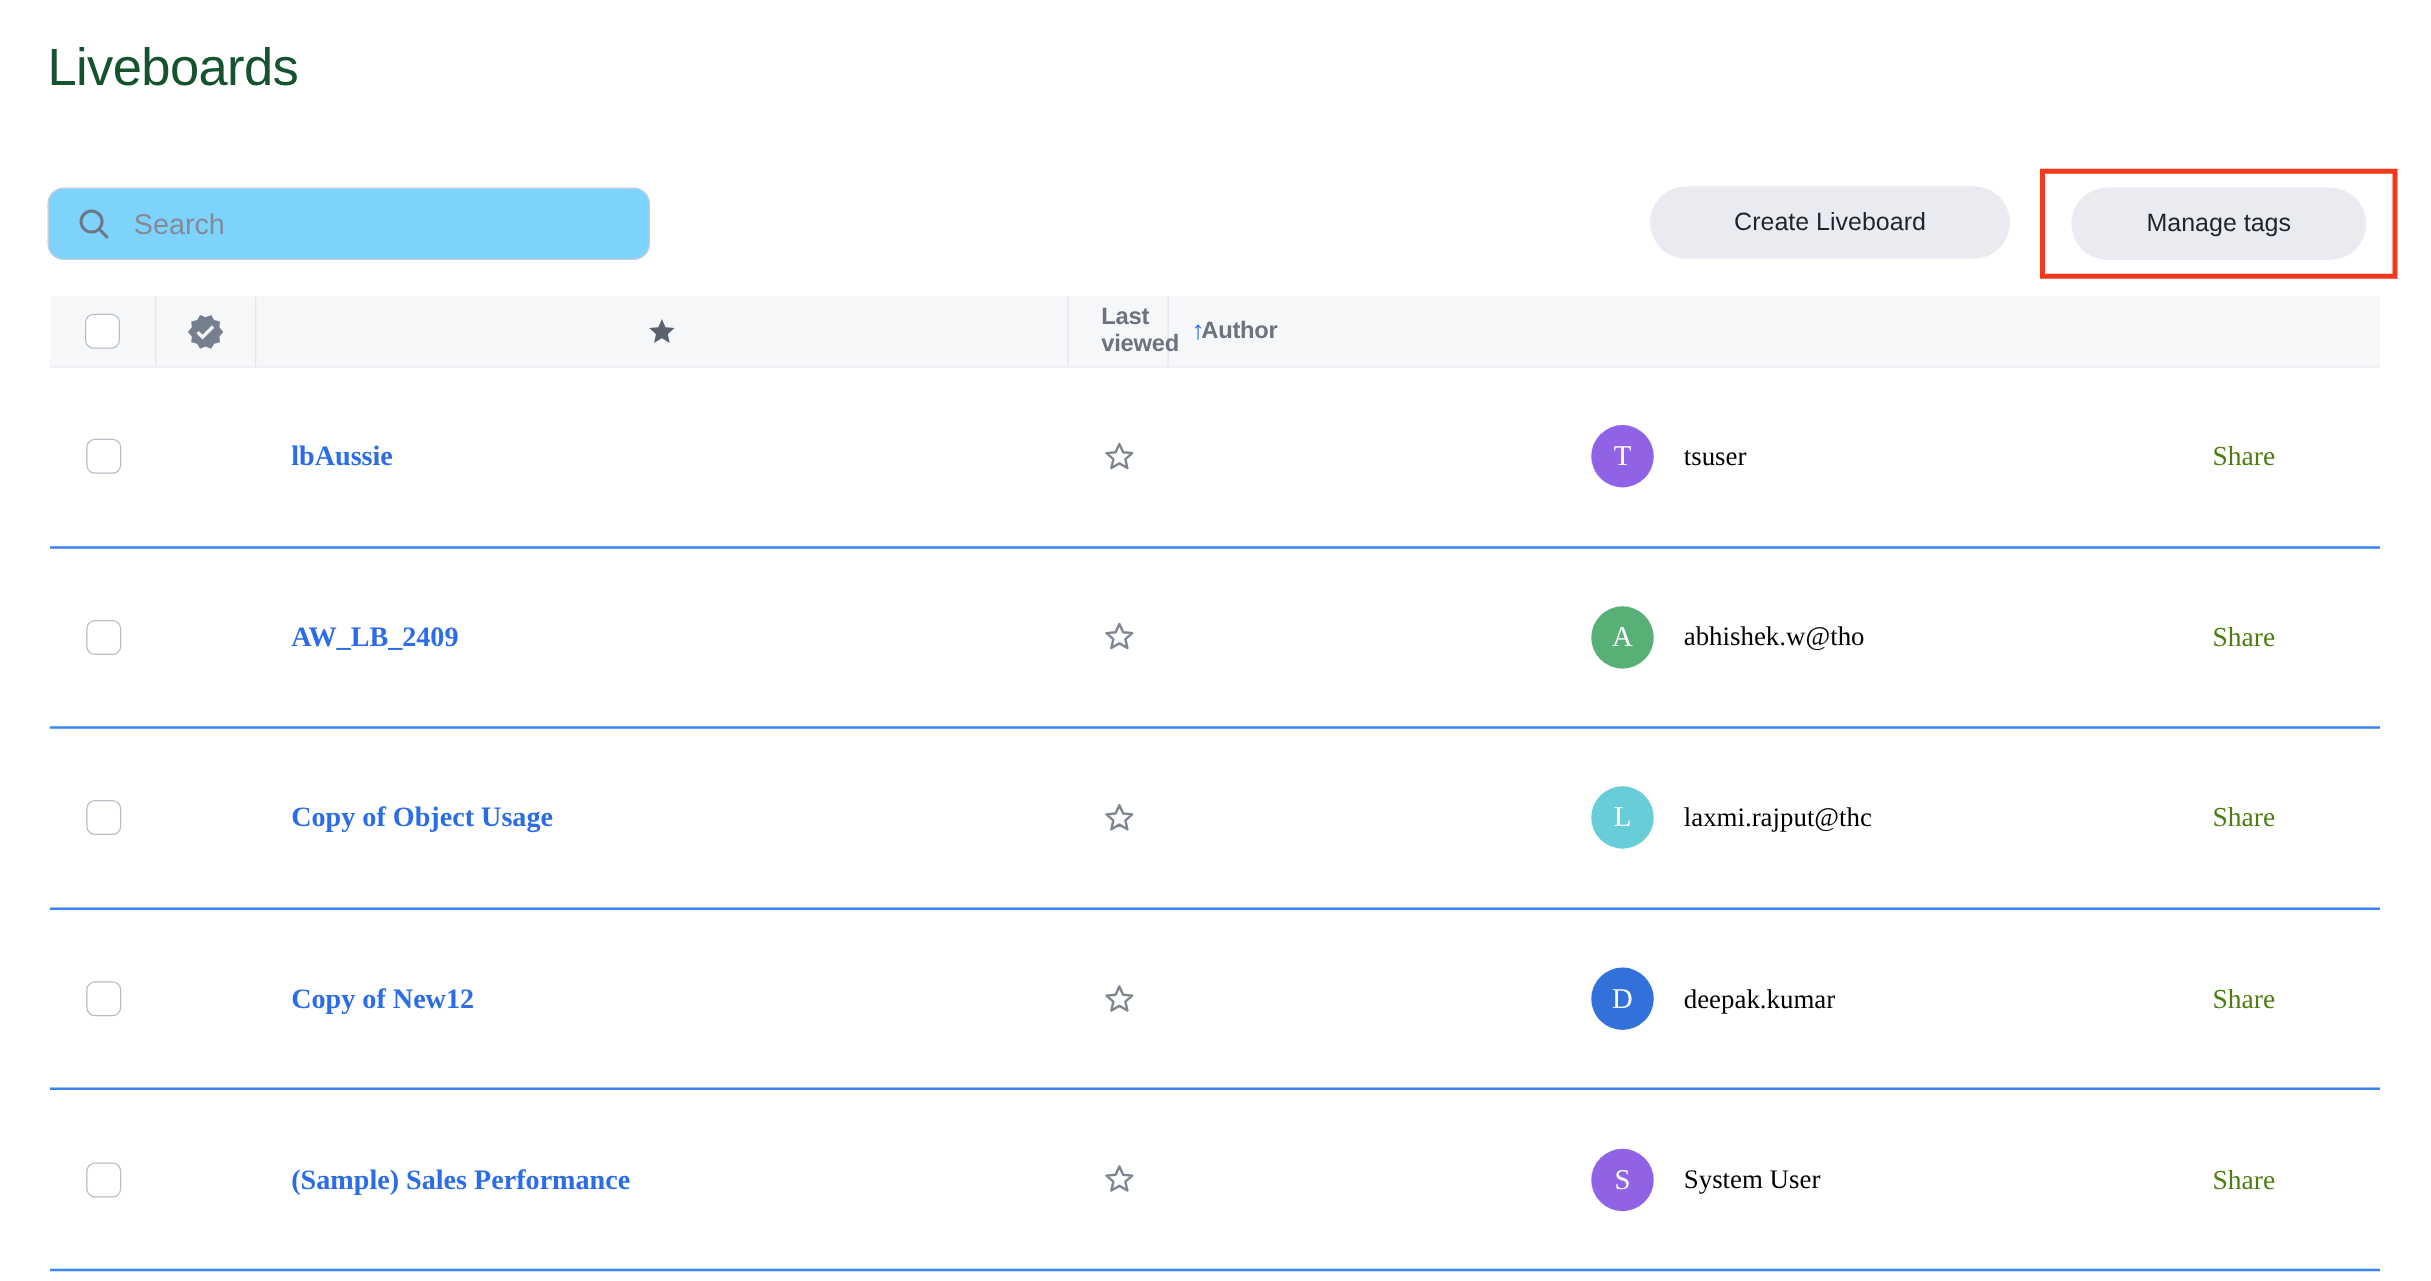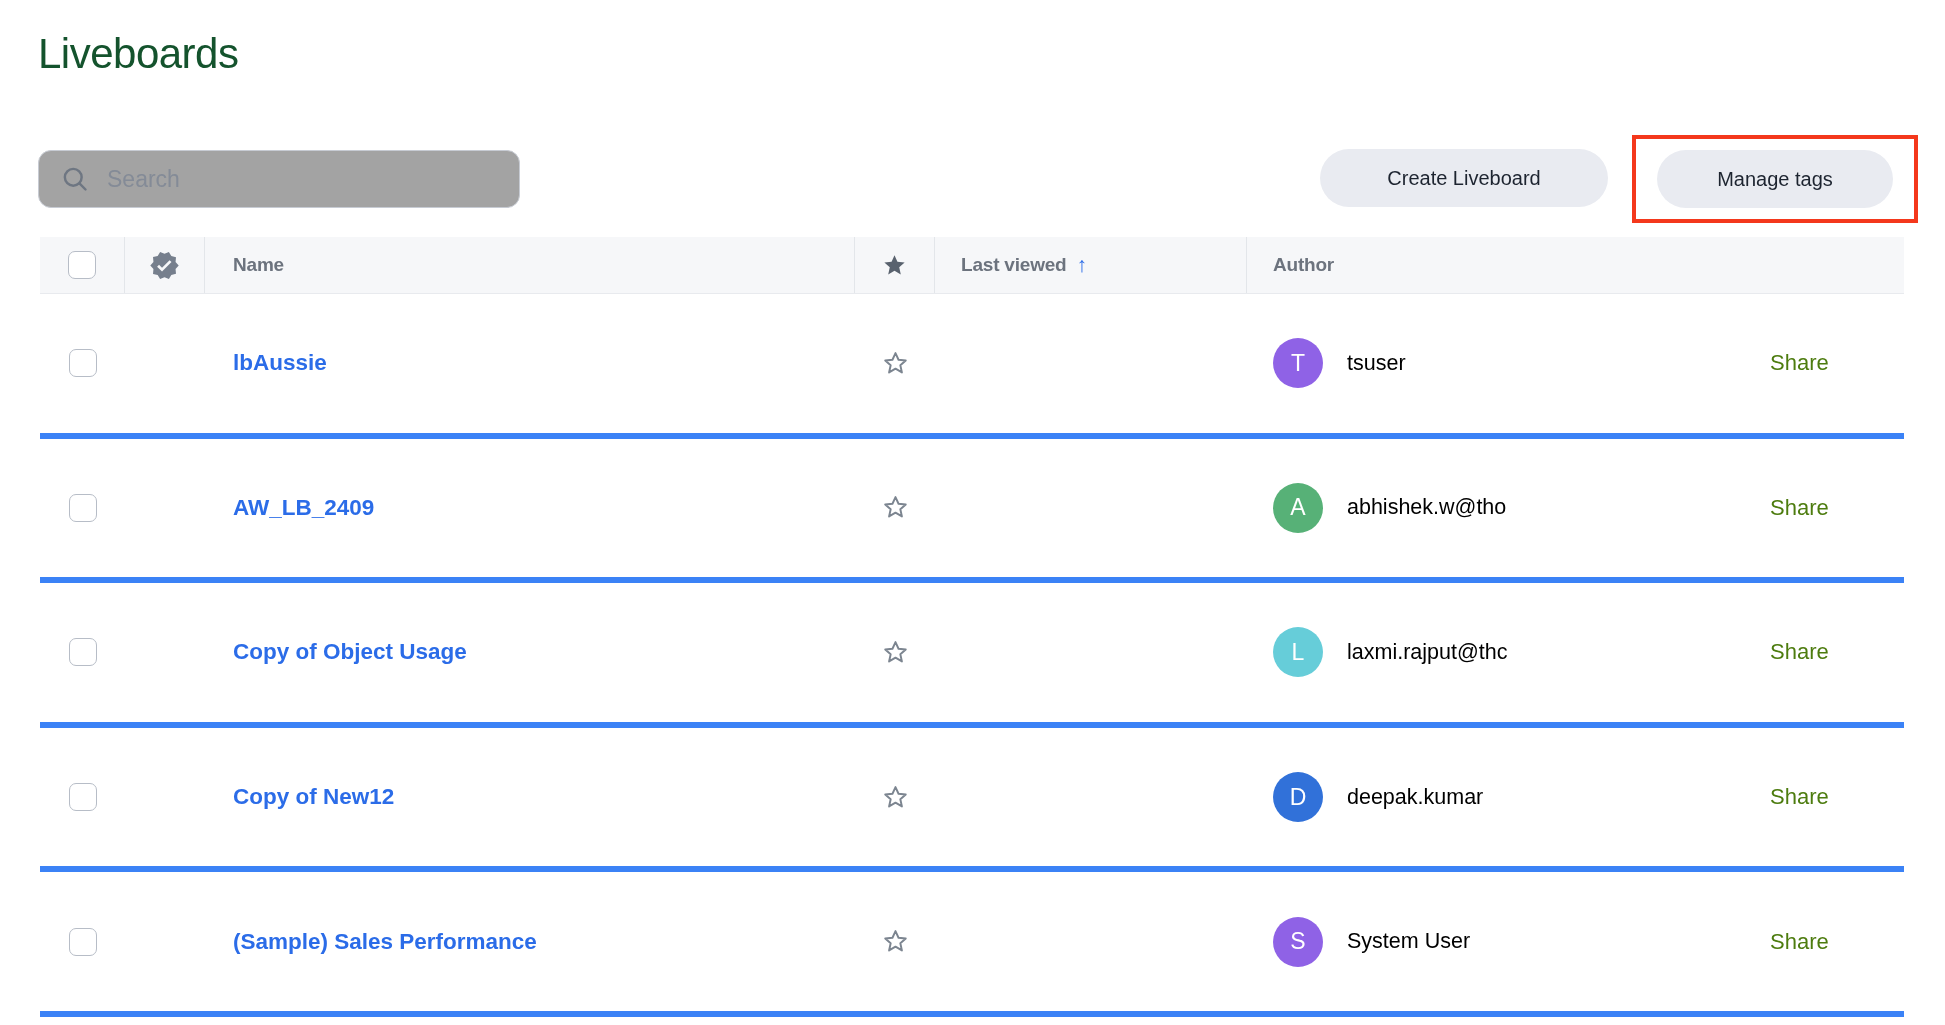--- a/index.html
+++ b/index.html
@@ -5,21 +5,21 @@
   * { margin:0; padding:0; box-sizing:border-box; }
   html,body { width:1945px; height:1025px; background:#ffffff;
     font-family:"Liberation Sans","DejaVu Sans",sans-serif; color:#1d2430; overflow:hidden; }
   .page { position:relative; width:1945px; height:1025px; }
 
   .page-title { position:absolute; left:38px; top:30px; font-size:42px; font-weight:400;
     color:#14532d; letter-spacing:-0.5px; }
 
   
   .search-box { position:absolute; left:38px; top:150px; width:482px; height:58px;
-    border:1.5px solid #c7cbd3; border-radius:13px; display:flex; align-items:center; background:#a3a3a3; }
+    border:1.5px solid #c7cbd3; border-radius:13px; display:flex; align-items:center; background:#7dd3fc; }
   .search-box svg { margin-left:22px; flex:0 0 auto; }
   .search-box input { border:none; outline:none; background:transparent; font-size:23px;
     margin-left:18px; width:380px; color:#2a313c;
     font-family:"Liberation Sans","DejaVu Sans",sans-serif; }
   .search-box input::placeholder { color:#848b97; opacity:1; }
 
   .pill-btn { position:absolute; height:58px; border:none; border-radius:29px; background:#e9ebf1;
     color:#1d2430; font-size:20px; font-family:"Liberation Sans","DejaVu Sans",sans-serif;
     cursor:pointer; display:flex; align-items:center; justify-content:center; }
   .create-btn { left:1320px; top:149px; width:288px; }
@@ -32,21 +32,21 @@
   .grid-row { display:grid; grid-template-columns:85px 80px 650px 80px 312px 319px 338px; }
   .thead { height:57px; background:#f6f7f9; border-bottom:1px solid #e8eaee; }
   .thead .cell { display:flex; align-items:center; border-right:1px solid #e3e6ea; }
   .thead .cell:last-child { border-right:none; }
   .hdr-label { font-size:19px; font-weight:700; color:#6c737e; letter-spacing:-0.2px; }
   .c-pad { padding-left:28px; }
   .c-pad-sm { padding-left:26px; }
   .center { justify-content:center; }
   .sort-arrow { color:#2b6ce8; font-size:21px; font-weight:400; margin-left:10px; }
 
-  .row { height:144.6px; border-bottom:6px solid #3b82f6; }
+  .row { height:144.6px; border-bottom:2px solid #3b82f6;font-family:Liberation Serif, serif; }
   .row .cell { display:flex; align-items:center; }
 
   .checkbox { width:28px; height:28px; border:1.5px solid #b7bdc7; border-radius:7px;
     background:#fff; cursor:pointer; }
 
   .name-link { font-size:22.5px; font-weight:700; color:#2b6ce8; text-decoration:none; cursor:pointer; }
   .share-link { font-size:22px; font-weight:500; color:#4d7c0f; text-decoration:none; cursor:pointer; }
   .c-share { padding-left:204px; }
 
   .avatar { width:50px; height:50px; border-radius:50%; display:flex; align-items:center;
@@ -79,23 +79,20 @@
 
     <div class="grid-row thead">
       <div class="cell center">
         <span class="checkbox"></span>
       </div>
       <div class="cell center">
         <svg width="31" height="31" viewBox="0 0 24 24" fill="#767f8d">
           <path d="M23 12l-2.44-2.79.34-3.69-3.61-.82-1.89-3.2L12 2.96 8.6 1.5 6.71 4.69 3.1 5.5l.34 3.7L1 12l2.44 2.79-.34 3.7 3.61.82L8.6 22.5l3.4-1.47 3.4 1.46 1.89-3.19 3.61-.82-.34-3.69L23 12zm-12.91 4.72l-3.8-3.81 1.48-1.48 2.32 2.33 5.85-5.87 1.48 1.48-7.33 7.35z"></path>
         </svg>
       </div>
-      <div class="cell c-pad">
-        <span class="hdr-label">Name</span>
-      </div>
       <div class="cell center">
         <svg width="27" height="27" viewBox="0 0 24 24" fill="#59626e">
           <path d="M12 2.8l2.6 5.9 6.4.6-4.8 4.3 1.4 6.3-5.6-3.3-5.6 3.3 1.4-6.3-4.8-4.3 6.4-.6z"></path>
         </svg>
       </div>
       <div class="cell c-pad-sm">
         <span class="hdr-label">Last viewed</span>
         <span class="sort-arrow">↑</span>
       </div>
       <div class="cell c-pad-sm">

